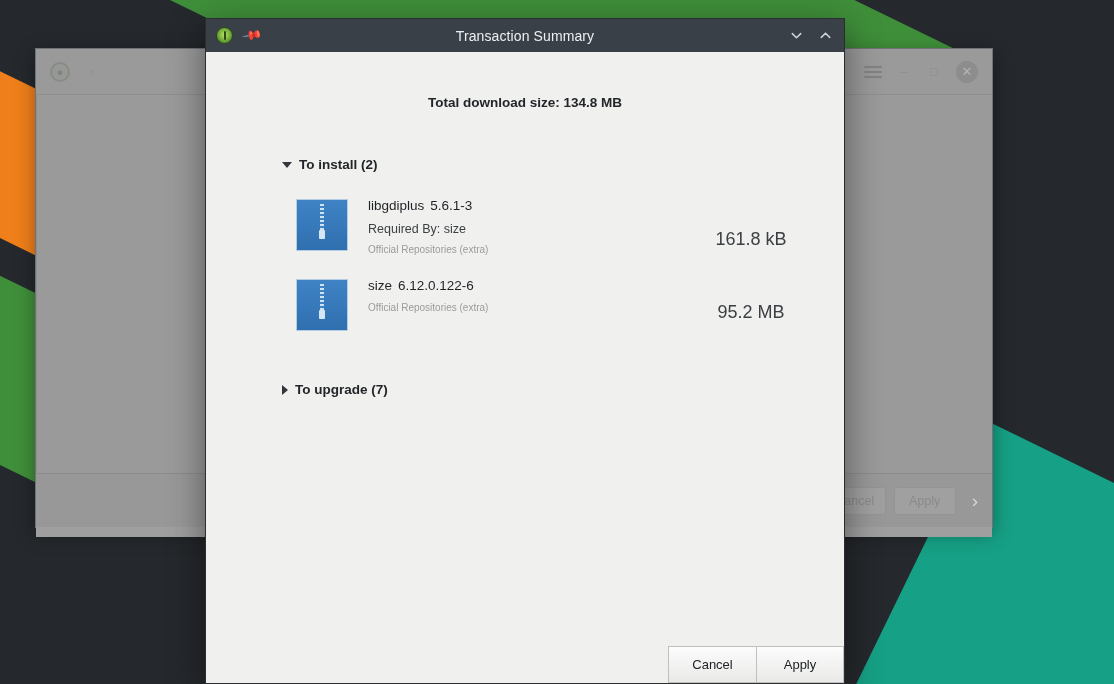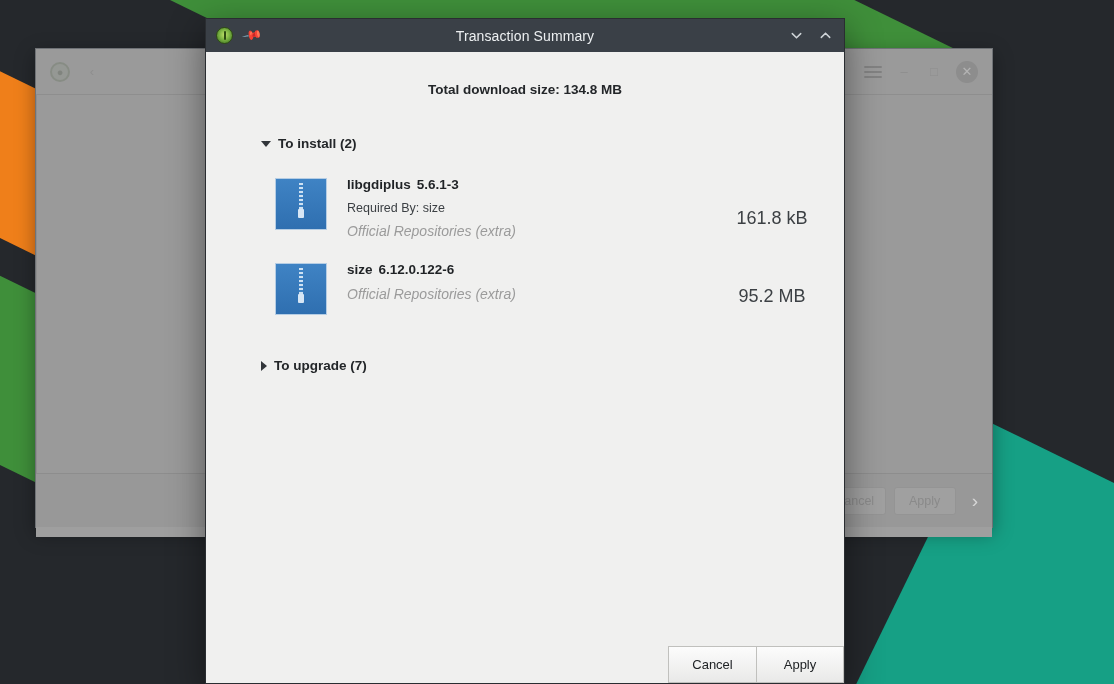--- a/index.html
+++ b/index.html
@@ -176,34 +176,34 @@
   .tb-btn {
     width: 17px; height: 17px;
     display: flex; align-items: center; justify-content: center;
     color: #cfd4d8;
   }
   .tb-btn svg { display: block; }
 
   #dialog-body {
     flex: 1 1 auto;
     background: #f0f0ef;
-    padding: 3px;
+    padding: 16px;
     overflow: hidden;
     position: relative;
   }
   #total-size {
     text-align: center;
     font-size: 13.5px;
     font-weight: bold;
     color: #232629;
     padding: 27px 0 0 0;
   }
 
   .section {
-    margin: 8px;
+    margin: 16px;
     padding: 0 0 0 44px;
   }
   #section-install { padding-top: 31px; }
   #section-upgrade { padding-top: 24px; }
 
   .expander {
     display: flex;
     align-items: center;
     gap: 7px;
     font-size: 13.5px;
@@ -258,34 +258,33 @@
     background: #d7e6f5;
     border-radius: 1px;
   }
   .pkg-meta {
     flex: 1 1 auto;
     padding-left: 20px;
     padding-top: 1px;
   }
   .pkg-title {
     font-size: 13.5px;
-    font-weight: bold;
+    font-weight: normal;
     color: #1f2225;
     margin-bottom: 9px;
   }
   .pkg-title .ver { margin-left: 6px; }
   .pkg-sub {
     font-size: 12.5px;
     color: #3c4044;
     margin-bottom: 8px;
   }
   .pkg-repo {
-    font-size: 14px;
+    font-size: 10px;
     color: #9b9b9b;
-    font-style: italic;
   }
   .pkg-size {
     flex: 0 0 auto;
     font-size: 18px;
     color: #3c4044;
     padding-top: 32px;
     text-align: center;
     min-width: 74px;
   }
   .pkg-size.nosub { padding-top: 25px; }

